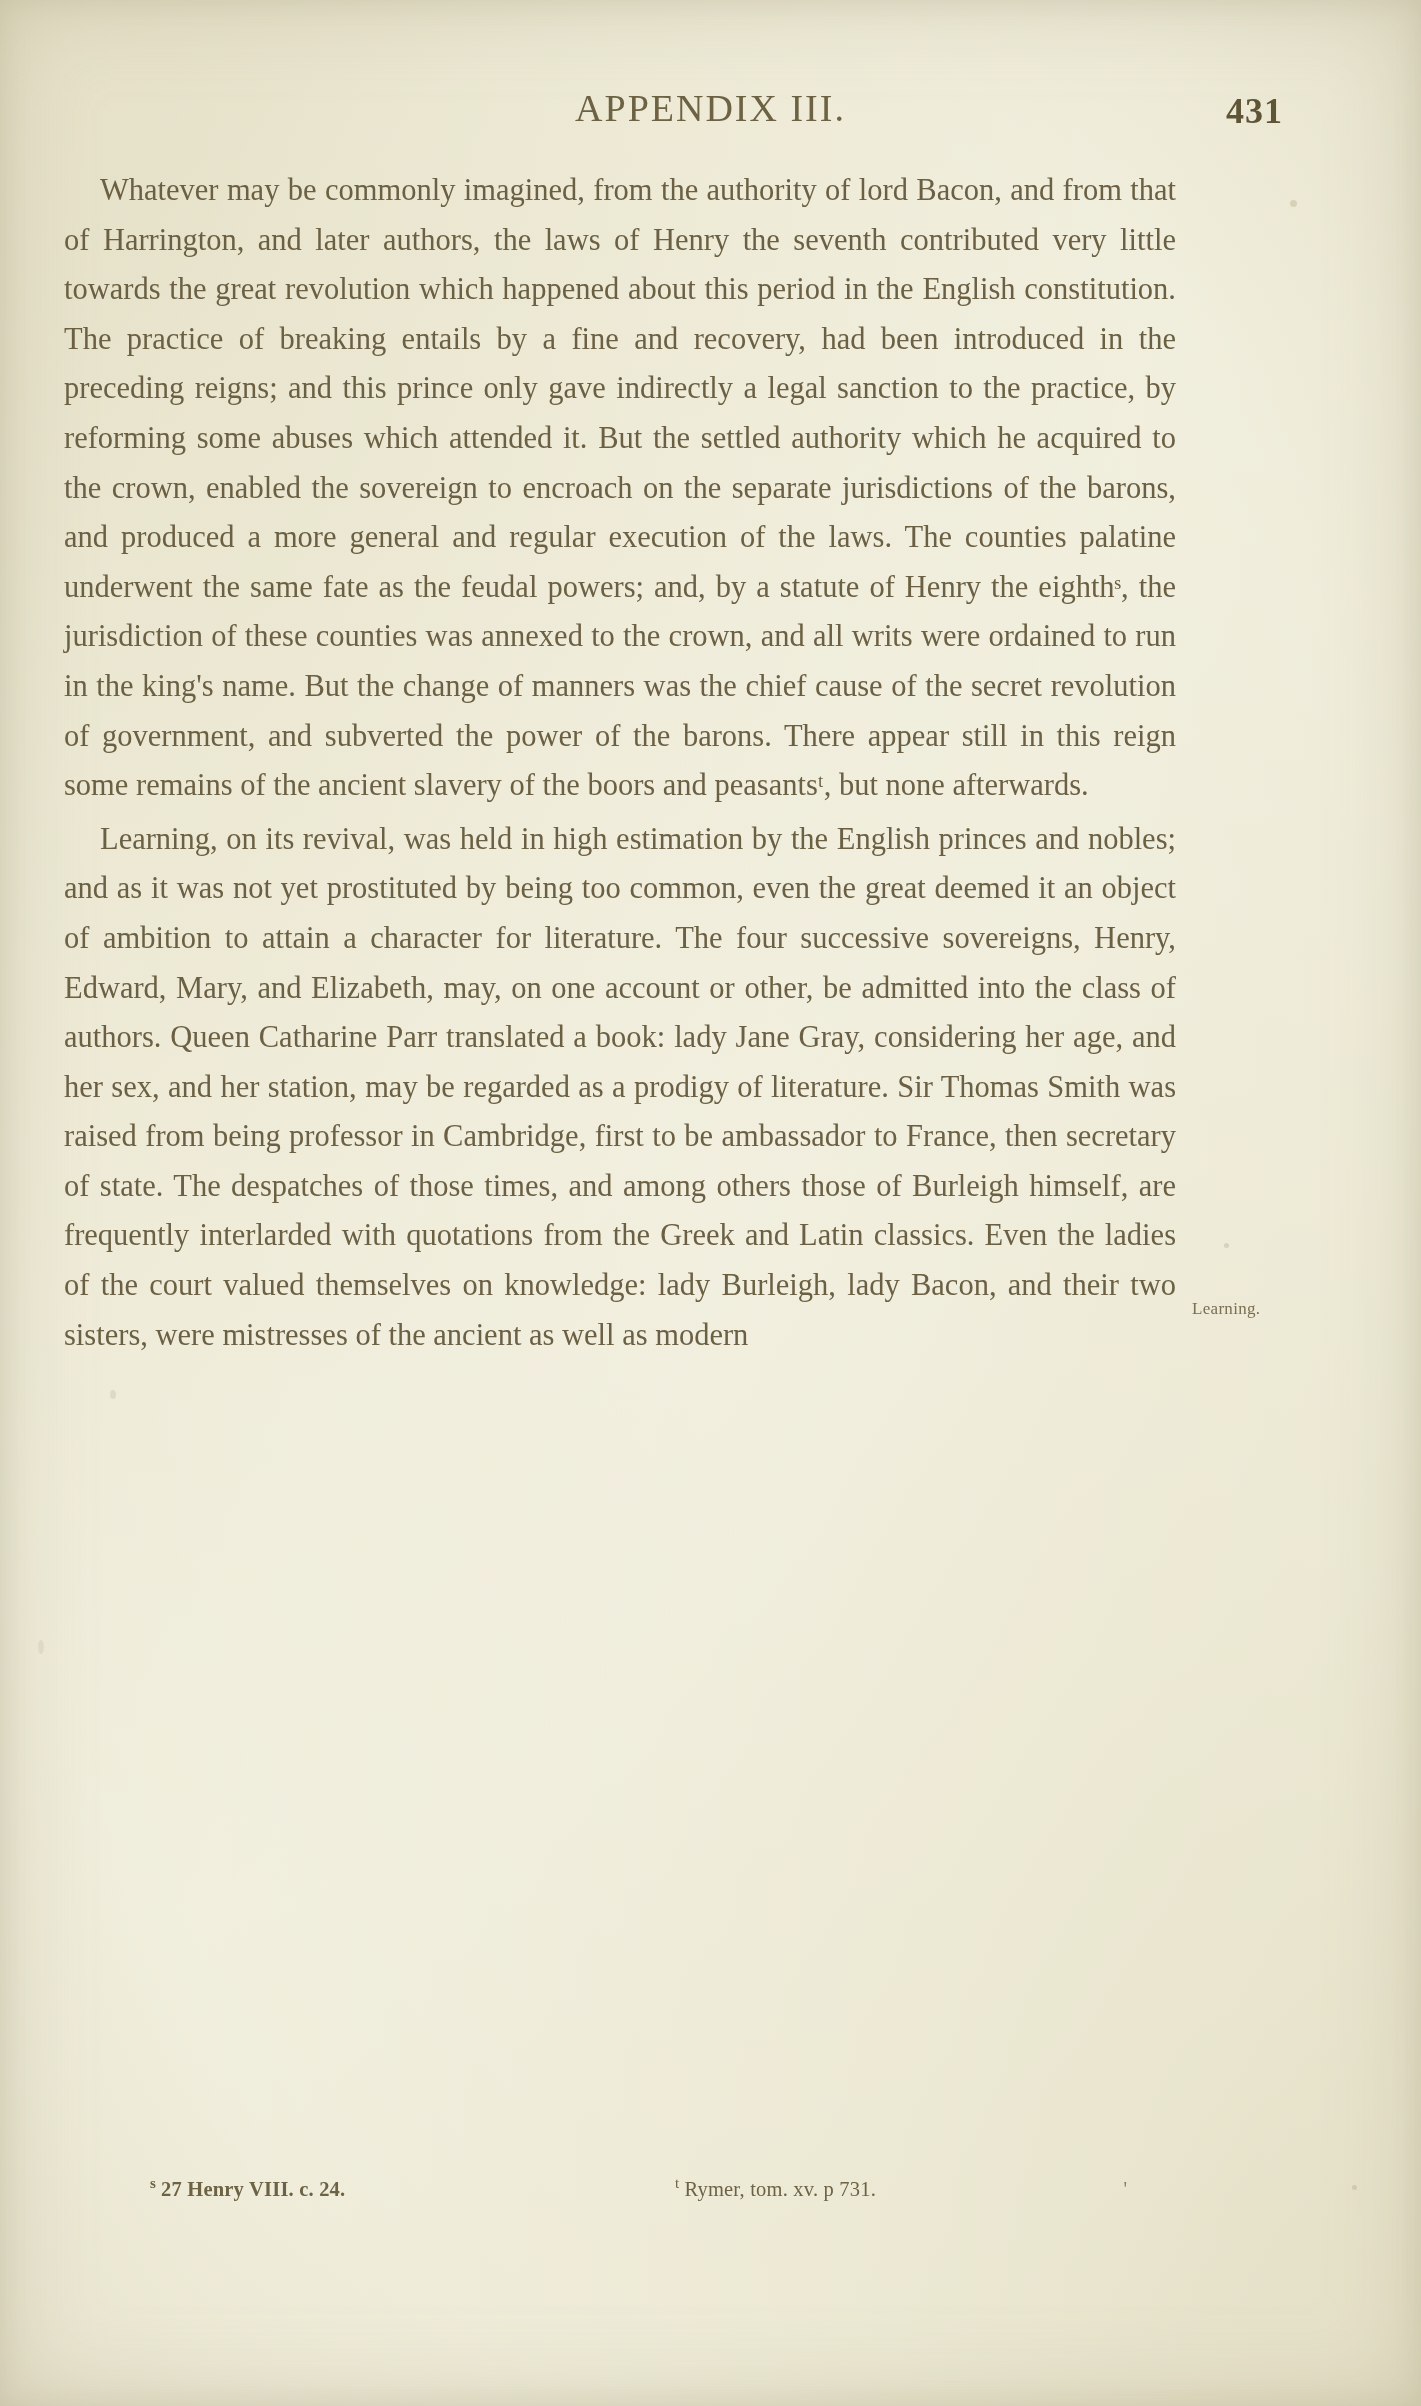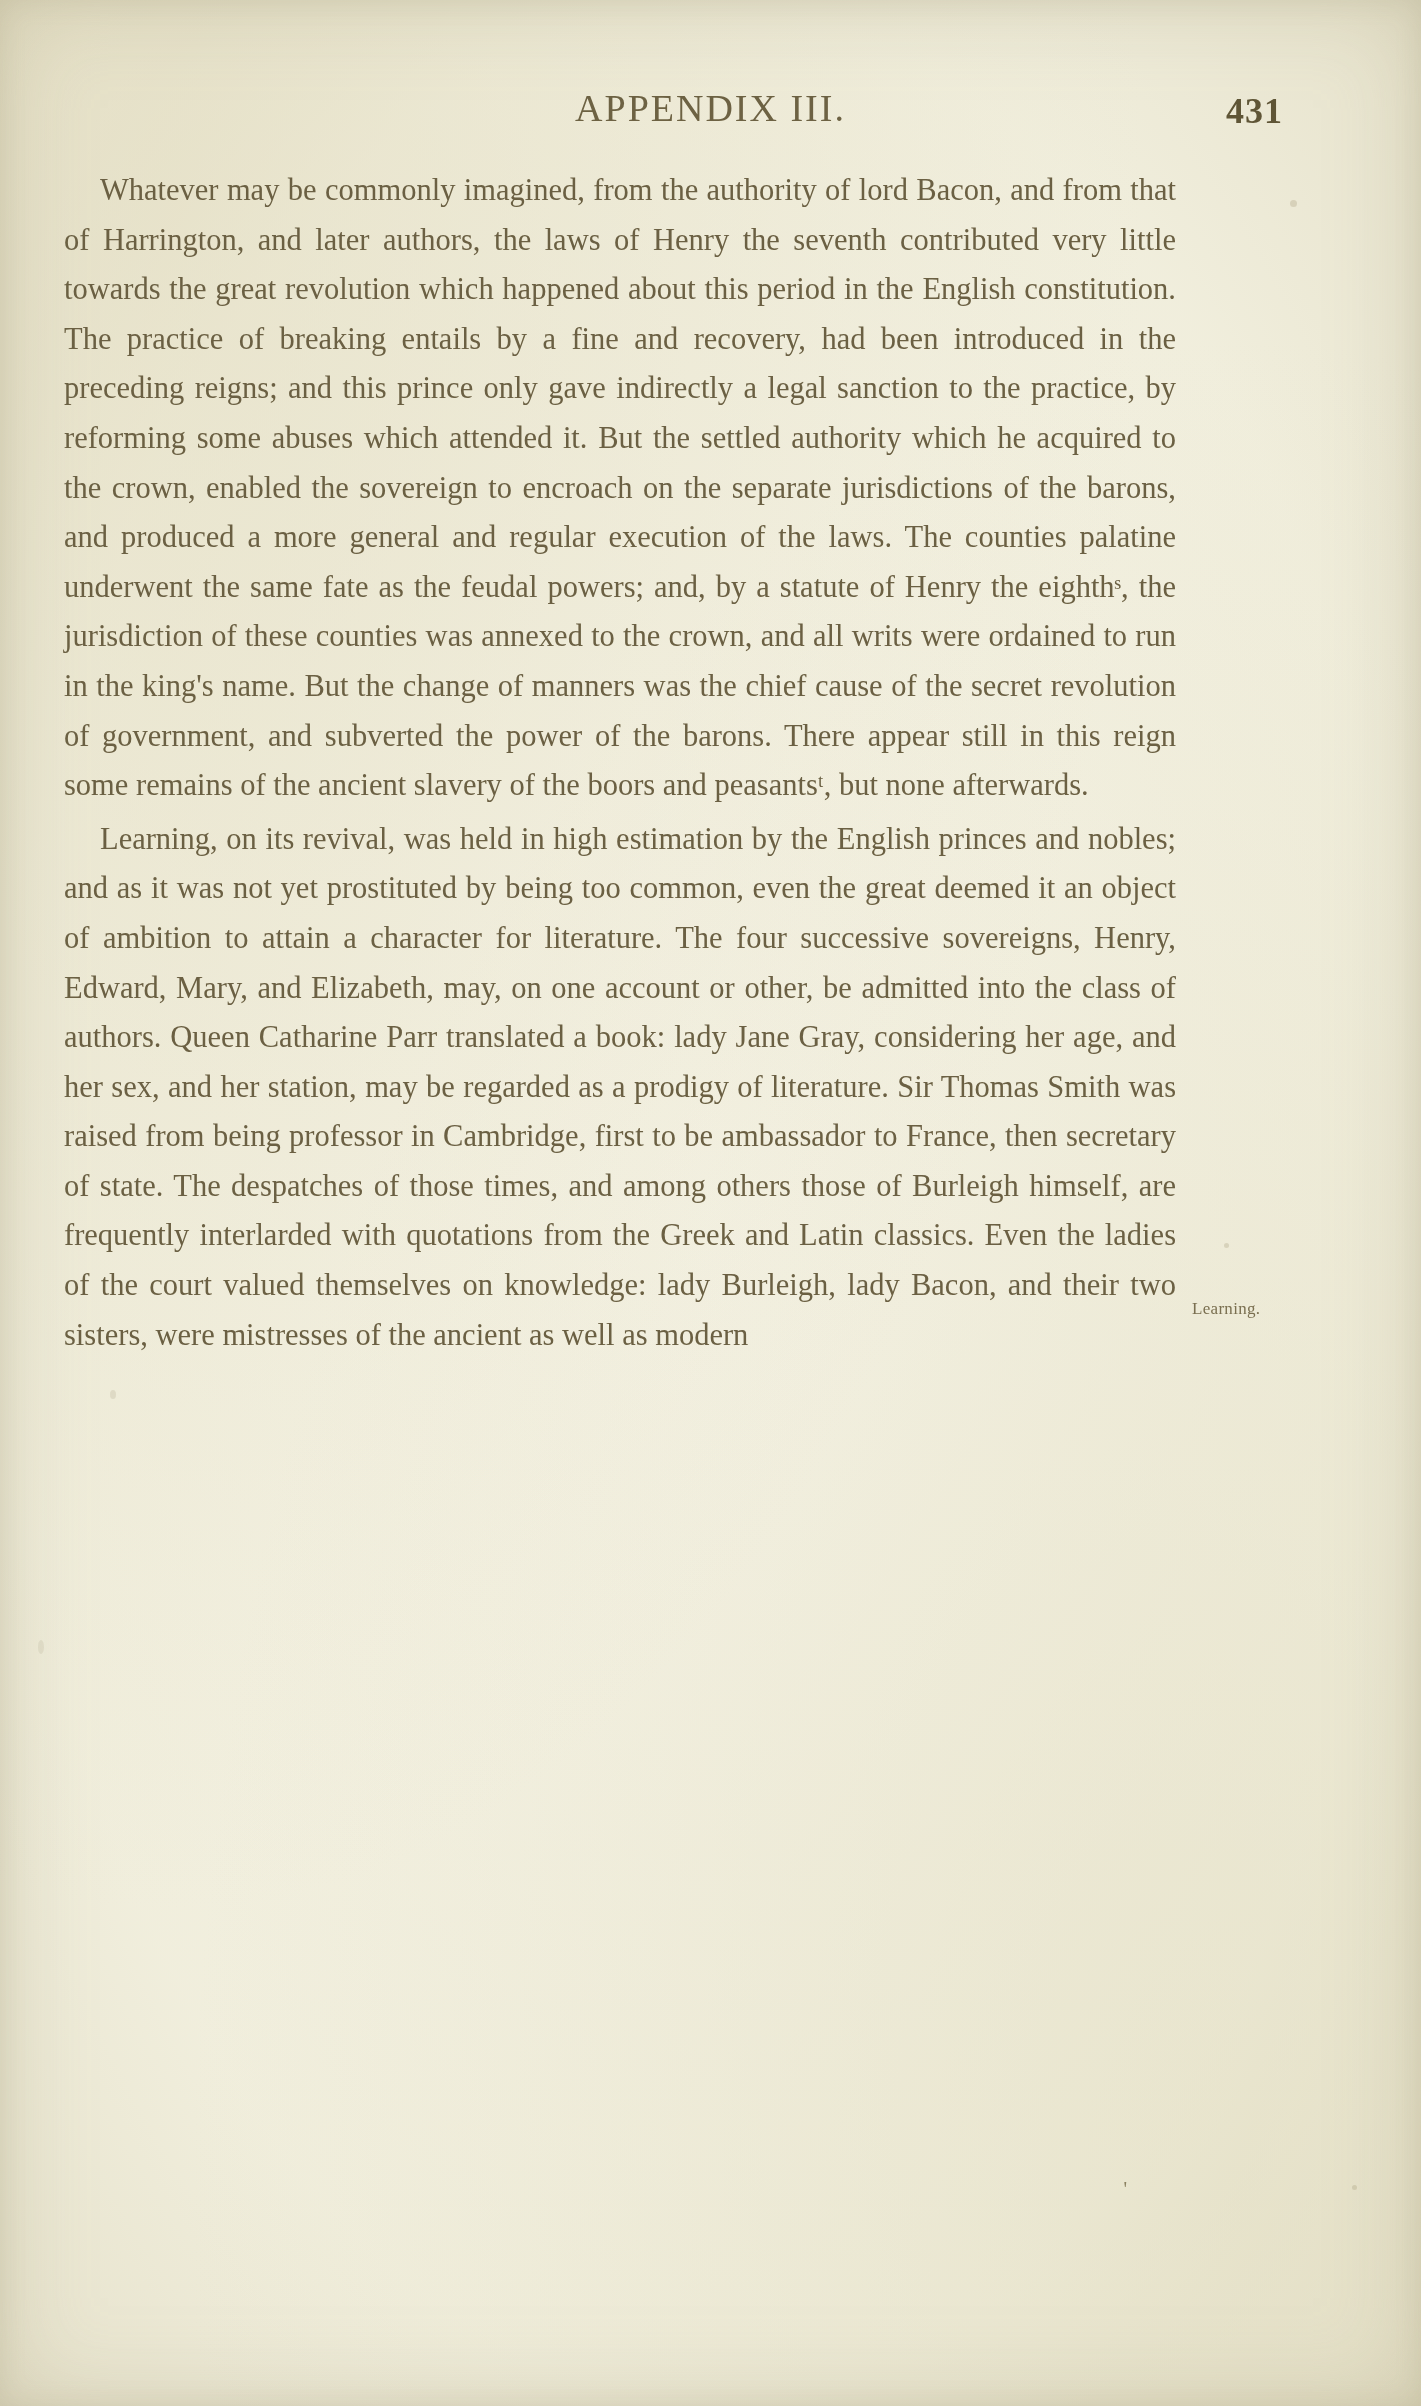--- a/index.html
+++ b/index.html
@@ -166,17 +166,25 @@
       <div class="page-number">431</div>
     </div>
 
     <div class="body-text">
       <p class="para para-indent">Whatever may be commonly imagined, from the authority of lord Bacon, and from that of Harrington, and later authors, the laws of Henry the seventh contributed very little towards the great revolution which happened about this period in the English constitution. The practice of breaking entails by a fine and recovery, had been introduced in the preceding reigns; and this prince only gave indirectly a legal sanction to the practice, by reforming some abuses which attended it. But the settled authority which he acquired to the crown, enabled the sovereign to encroach on the separate jurisdictions of the barons, and produced a more general and regular execution of the laws. The counties palatine underwent the same fate as the feudal powers; and, by a statute of Henry the eighthˢ, the jurisdiction of these counties was annexed to the crown, and all writs were ordained to run in the king's name. But the change of manners was the chief cause of the secret revolution of government, and subverted the power of the barons. There appear still in this reign some remains of the ancient slavery of the boors and peasantsᵗ, but none afterwards.</p>
       <p class="para para-indent">Learning, on its revival, was held in high estimation by the English princes and nobles; and as it was not yet prostituted by being too common, even the great deemed it an object of ambition to attain a character for literature. The four successive sovereigns, Henry, Edward, Mary, and Elizabeth, may, on one account or other, be admitted into the class of authors. Queen Catharine Parr translated a book: lady Jane Gray, considering her age, and her sex, and her station, may be regarded as a prodigy of literature. Sir Thomas Smith was raised from being professor in Cambridge, first to be ambassador to France, then secretary of state. The despatches of those times, and among others those of Burleigh himself, are frequently interlarded with quotations from the Greek and Latin classics. Even the ladies of the court valued themselves on knowledge: lady Burleigh, lady Bacon, and their two sisters, were mistresses of the ancient as well as modern</p>
     </div>
 
     <div class="marginal-note">Learning.</div>
 
+    <div class="footnotes">
+      <div class="fn-left">
+        <span class="fn-mark">s</span><span>27 Henry VIII. c. 24.</span>
+      </div>
+      <div class="fn-right">
+        <span class="fn-mark">t</span><span>Rymer, tom. xv. p 731.</span>
+      </div>
+    </div>
 
     <div class="tickmark">'</div>
 
   </div>
 </div>
 
 </body></html>

